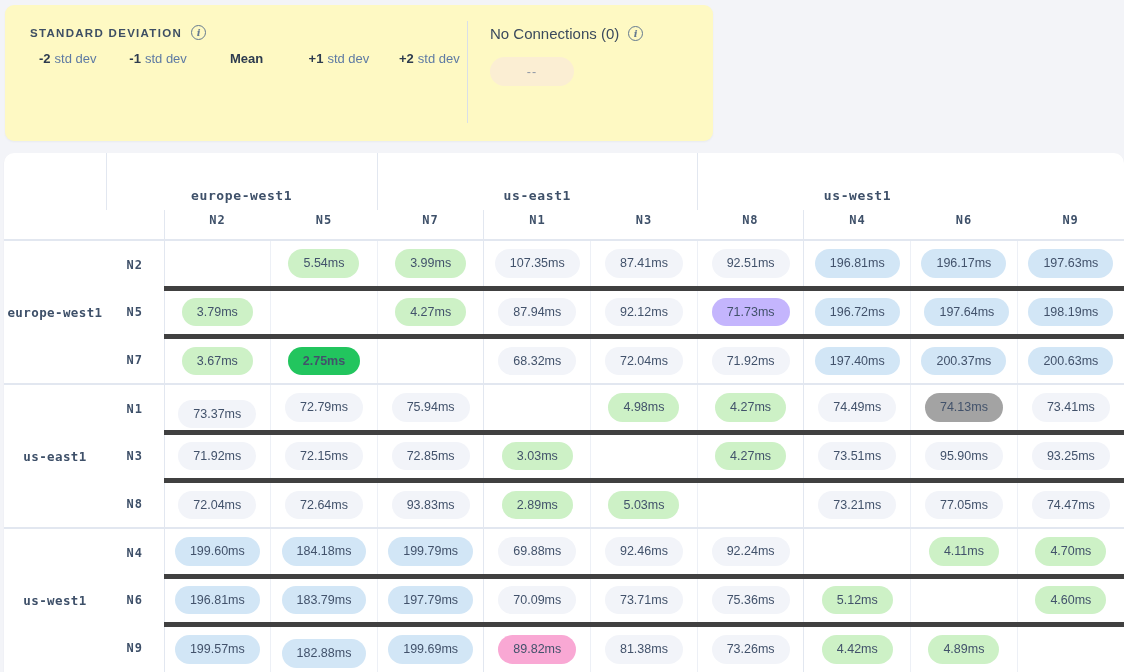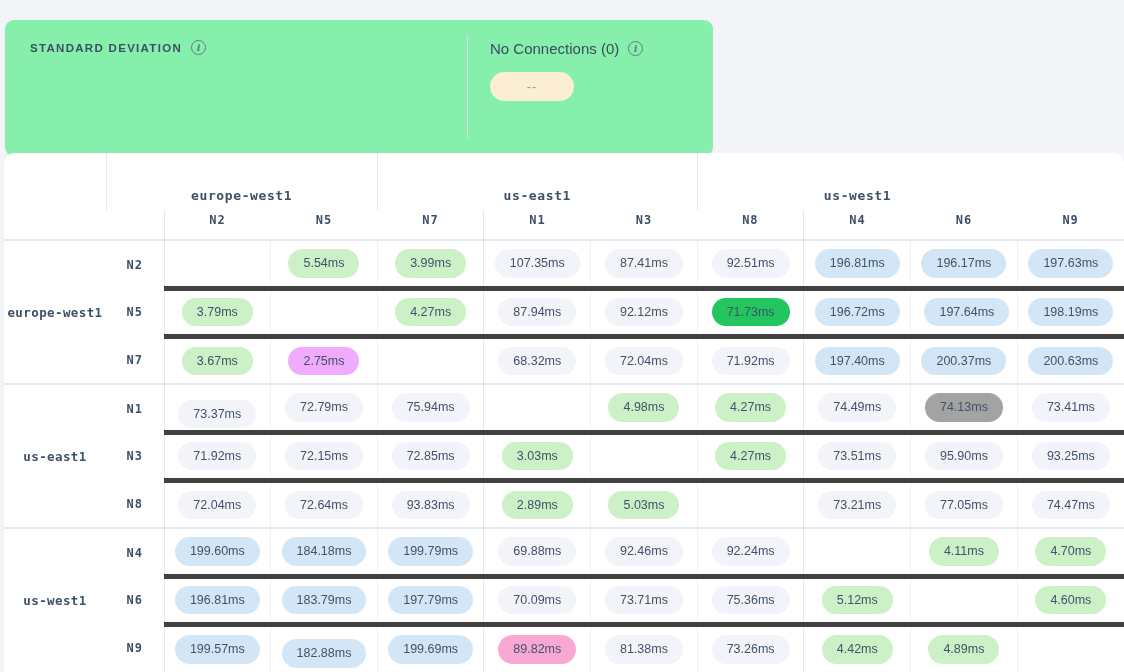--- a/index.html
+++ b/index.html
@@ -5,22 +5,22 @@
   * { margin:0; padding:0; box-sizing:border-box; }
   html,body { width:1124px; height:672px; overflow:hidden; }
   body {
     background:#f3f4f8;
     font-family:"Liberation Sans","DejaVu Sans",sans-serif;
     color:#42526b;
     position:relative;
   }
   
   .top-card {
-    position:absolute; left:5px; top:20px; width:708px; height:136px;
-    background:#86efac; border-radius:9px;
+    position:absolute; left:5px; top:5px; width:708px; height:136px;
+    background:#fef9c3; border-radius:9px;
     box-shadow:0 1px 2px rgba(40,50,70,0.05);
     display:flex;
   }
   .std-section { padding:20px 0 0 25px; width:462px; }
   .sec-head { display:flex; align-items:center; gap:9px; }
   .sec-title {
     font-size:11.5px; font-weight:bold; letter-spacing:1.3px; color:#3d4e63;
   }
   .info-icon {
     width:15px; height:15px; border:1.5px solid #64798f; border-radius:50%;
@@ -80,20 +80,27 @@
   }
 </style>
 </head>
 <body>
 
 <div class="top-card">
   <div class="std-section">
     <div class="sec-head">
       <span class="sec-title">STANDARD DEVIATION</span>
       <span class="info-icon">i</span>
+    </div>
+    <div class="label-row">
+      <span class="llabel"><b>-2</b><span class="lt">std dev</span></span>
+      <span class="llabel"><b>-1</b><span class="lt">std dev</span></span>
+      <span class="llabel"><b>Mean</b><span class="lt"></span></span>
+      <span class="llabel"><b>+1</b><span class="lt">std dev</span></span>
+      <span class="llabel"><b>+2</b><span class="lt">std dev</span></span>
     </div>
   </div>
   <div class="vdivider"></div>
   <div class="noconn-section">
     <div class="sec-head">
       <span class="nc-title">No Connections (0)</span>
       <span class="info-icon">i</span>
     </div>
     <div class="nc-pill" style="background: rgb(251, 238, 211);">--</div>
   </div>
@@ -149,29 +156,29 @@
           <td class="data-cell"><span class="pill" style="background: rgb(210, 230, 246);">196.17ms</span></td>
           <td class="data-cell"><span class="pill" style="background: rgb(210, 230, 246);">197.63ms</span></td>
         </tr>
         <tr class="sub">
           <td class="node-cell mono">N5</td>
           <td class="data-cell gcol"><span class="pill" style="background: rgb(205, 241, 198);">3.79ms</span></td>
           <td class="data-cell"></td>
           <td class="data-cell"><span class="pill" style="background: rgb(205, 241, 198);">4.27ms</span></td>
           <td class="data-cell gcol"><span class="pill" style="background: rgb(242, 244, 249);">87.94ms</span></td>
           <td class="data-cell"><span class="pill" style="background: rgb(242, 244, 249);">92.12ms</span></td>
-          <td class="data-cell"><span class="pill" style="background: #22c55e;">71.73ms</span></td>
+          <td class="data-cell"><span class="pill" style="background: #c4b5fd;">71.73ms</span></td>
           <td class="data-cell gcol"><span class="pill" style="background: rgb(210, 230, 246);">196.72ms</span></td>
           <td class="data-cell"><span class="pill" style="background: rgb(210, 230, 246); margin-left: 6px;">197.64ms</span></td>
           <td class="data-cell"><span class="pill" style="background: rgb(210, 230, 246);">198.19ms</span></td>
         </tr>
         <tr class="sub">
           <td class="node-cell mono">N7</td>
           <td class="data-cell gcol"><span class="pill" style="background: rgb(205, 241, 198);">3.67ms</span></td>
-          <td class="data-cell"><span class="pill" style="background: #f0abfc;">2.75ms</span></td>
+          <td class="data-cell"><span class="pill" style="background: #22c55e; font-weight: bold;">2.75ms</span></td>
           <td class="data-cell"></td>
           <td class="data-cell gcol"><span class="pill" style="background: rgb(242, 244, 249);">68.32ms</span></td>
           <td class="data-cell"><span class="pill" style="background: rgb(242, 244, 249);">72.04ms</span></td>
           <td class="data-cell"><span class="pill" style="background: rgb(242, 244, 249);">71.92ms</span></td>
           <td class="data-cell gcol"><span class="pill" style="background: rgb(210, 230, 246);">197.40ms</span></td>
           <td class="data-cell"><span class="pill" style="background: rgb(210, 230, 246);">200.37ms</span></td>
           <td class="data-cell"><span class="pill" style="background: rgb(210, 230, 246);">200.63ms</span></td>
         </tr>
         <tr class="group-start">
           <td class="region-cell mono" rowspan="3">us-east1</td>

